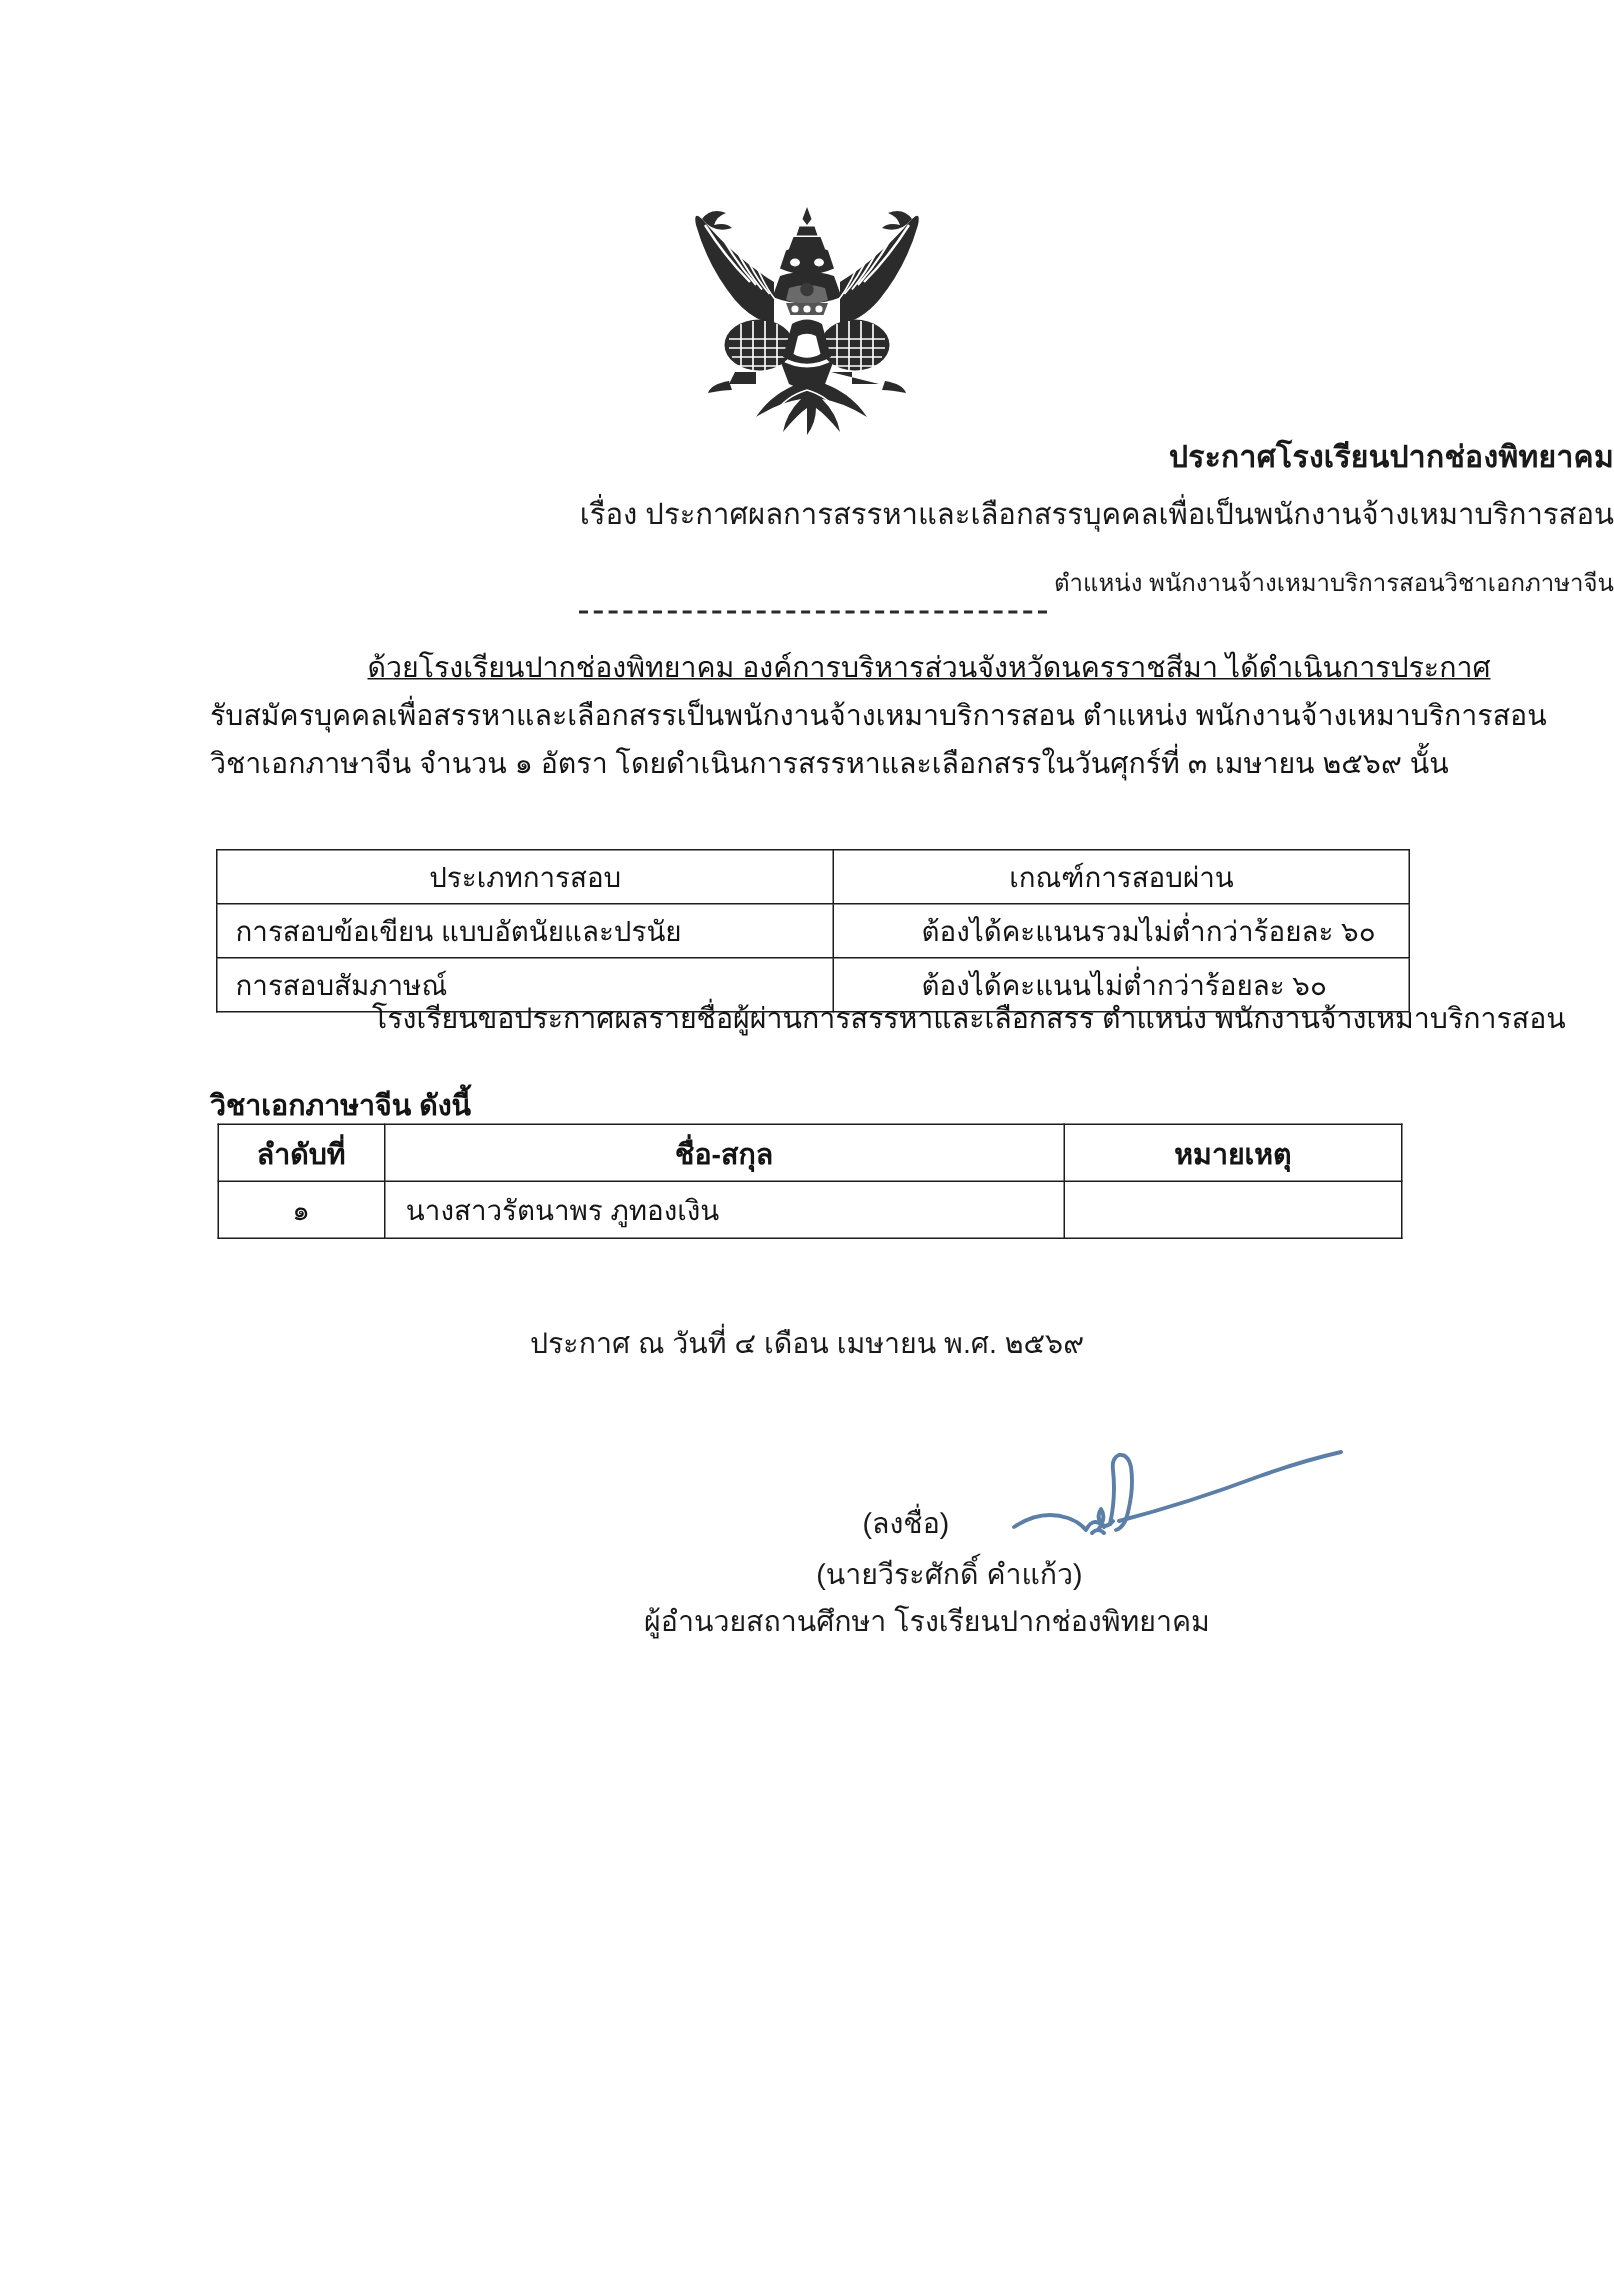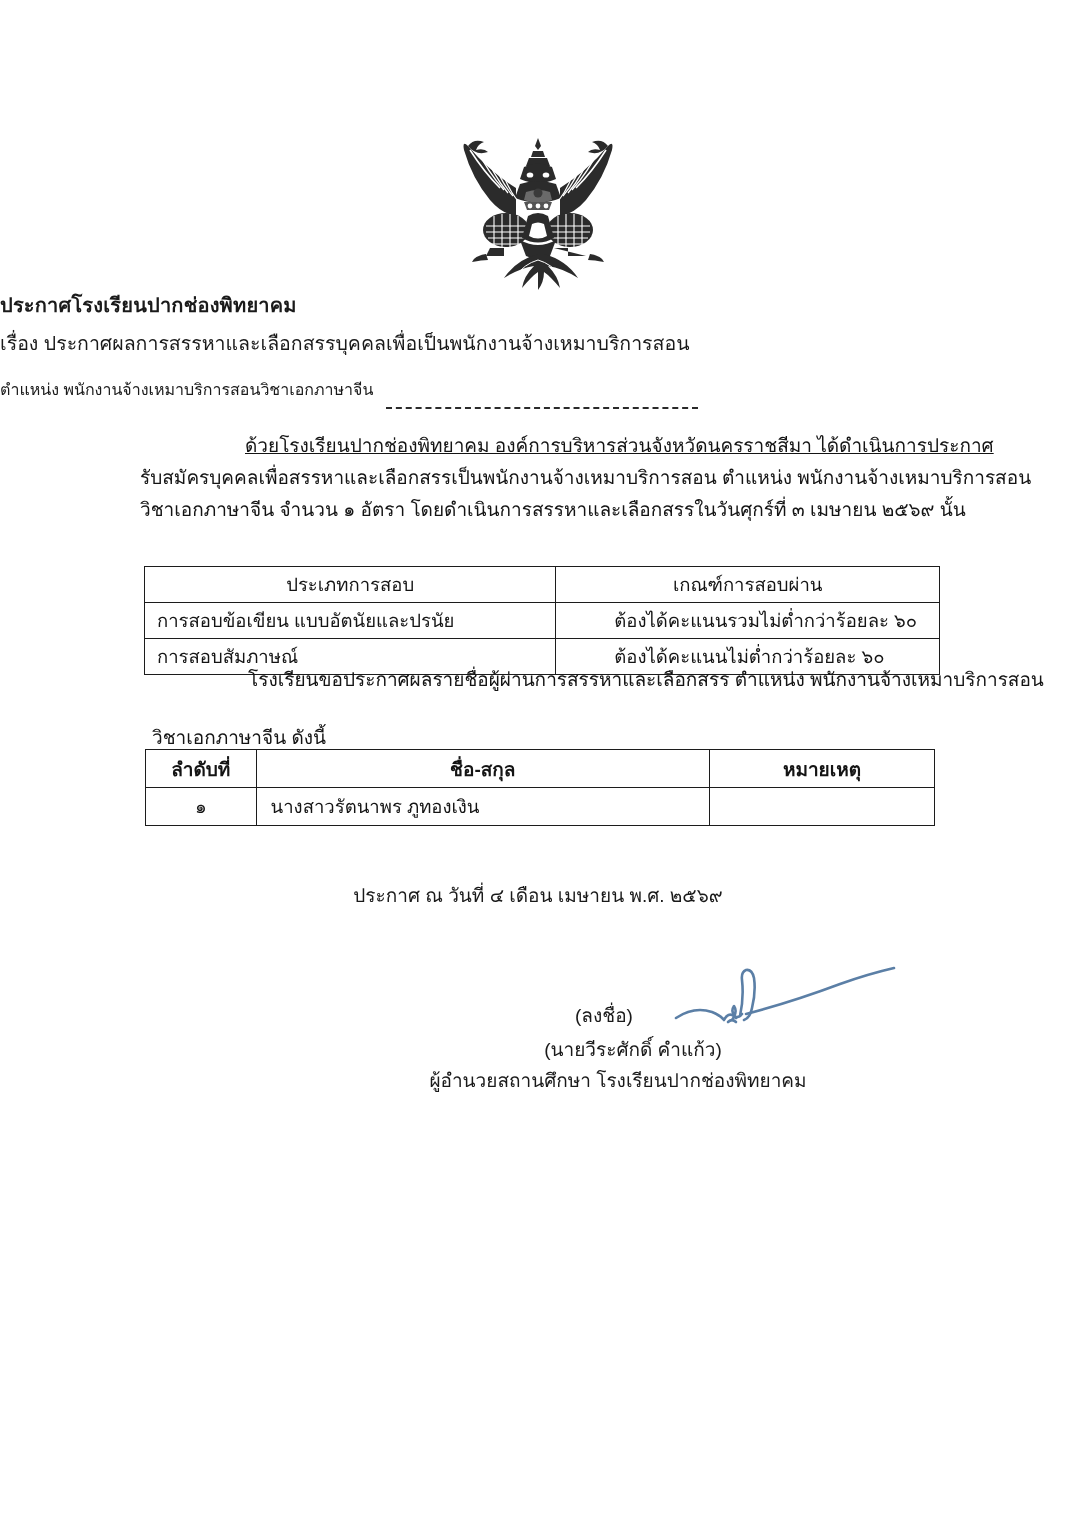--- a/index.html
+++ b/index.html
@@ -30,21 +30,21 @@
     display: flex;
     justify-content: center;
   }
   .emblem-wrap svg { display: block; }
 
   
   .heading {
     position: absolute;
     left: 0;
     right: 0;
-    text-align: left;
+    text-align: right;
     line-height: 1.0;
   }
   .h-title {
     top: 295px;
     font-size: 20px;
     font-weight: bold;
     letter-spacing: .2px;
   }
   .h-sub1 {
     top: 334px;
@@ -80,21 +80,21 @@
   .crit-head {
     position: absolute;
     top: 541px;
     left: 247px;
     font-size: 19px;
     white-space: nowrap;
   }
   .crit-head b { font-weight: bold; }
 
   .p2-l1 { top: 664px; left: 248px; }
-  .p2-l2 { top: 722px; left: 152px; }
+  .p2-l2 { top: 722px; left: 140px; font-weight: bold; }
 
   
   table {
     position: absolute;
     border-collapse: collapse;
     font-size: 18.5px;
     color: #141414;
   }
   table td, table th {
     border: 1.6px solid #1c1c1c;

